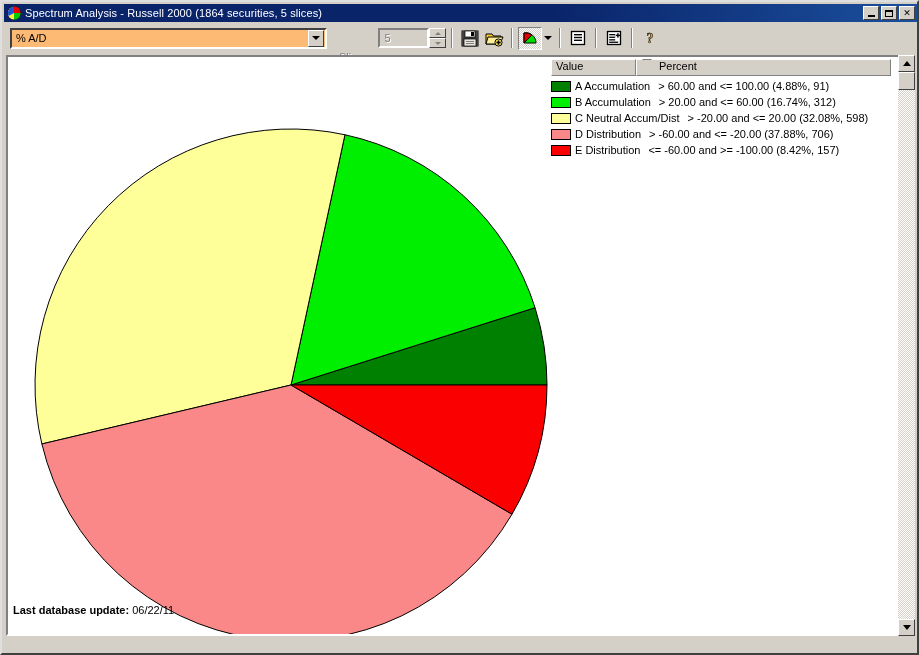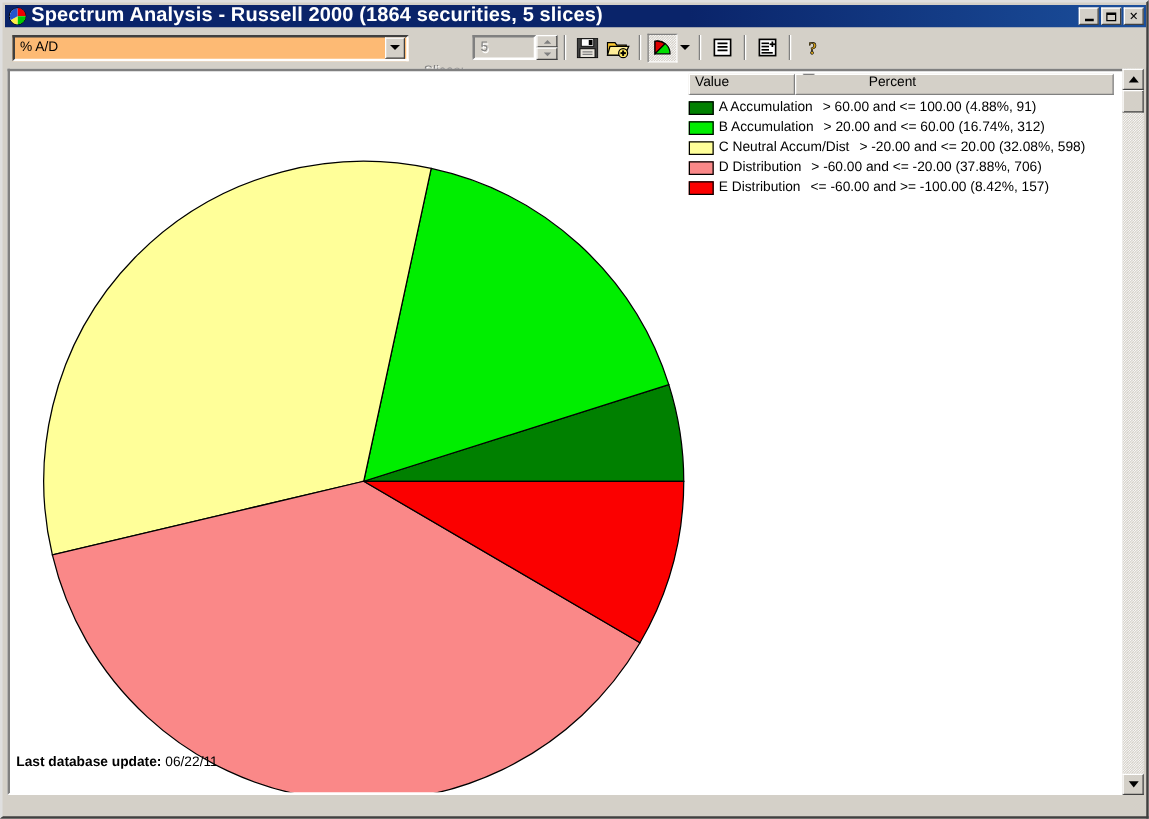--- a/index.html
+++ b/index.html
@@ -37,22 +37,22 @@
     box-sizing: border-box;
   }
   #title-icon {
     width: 16px; height: 16px;
     margin-left: 1px; margin-right: 3px;
     flex: 0 0 auto;
     position: relative;
   }
   #title-text {
     color: #ffffff;
-    font-size: 16px;
-    font-weight: bold;
+    font-size: 11px;
+    font-weight: normal;
     white-space: nowrap;
     letter-spacing: 0.1px;
     flex: 1 1 auto;
     overflow: hidden;
   }
   .win-btns { display: flex; gap: 2px; margin-right: 1px; }
   .win-btn {
     width: 16px; height: 14px;
     background: #d4d0c8;
     border-left: 1px solid #ffffff;
@@ -234,21 +234,21 @@
     border-right: 1px solid #808080;
     border-bottom: 1px solid #808080;
     box-sizing: border-box;
     font-size: 11px;
     color: #000;
     display: flex;
     padding-left: 4px;
     white-space: nowrap;
   }
   #col-value { width: 85px; }
-  #col-percent { flex: 1 1 auto; gap: 36px; }
+  #col-percent { flex: 1 1 auto; }
   .sort-tri {
     width: 0; height: 0;
     border-left: 5px solid transparent;
     border-right: 5px solid transparent;
     border-top: 6px solid #d4d0c8;
     filter: drop-shadow(0 -1px 0 #808080);
     margin-right: 7px;
     margin-left: 1px;
     position: relative;
   }

